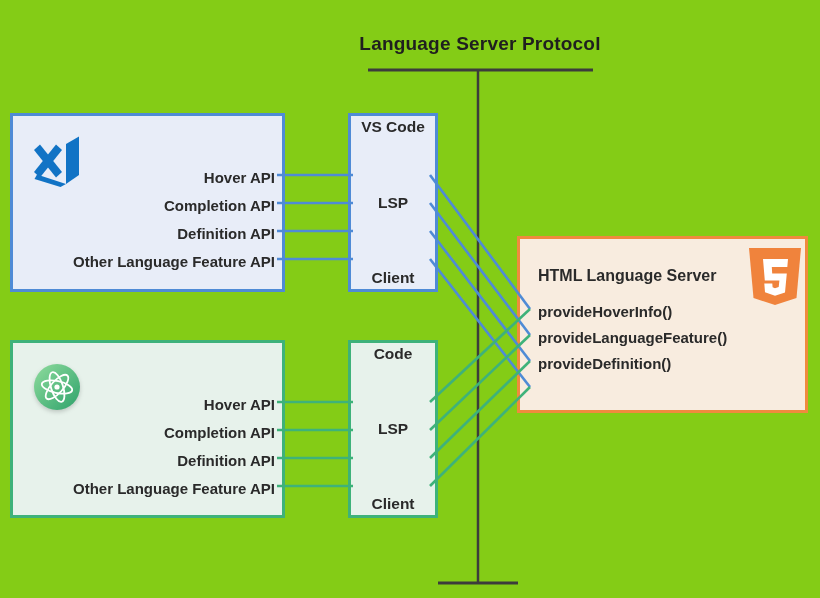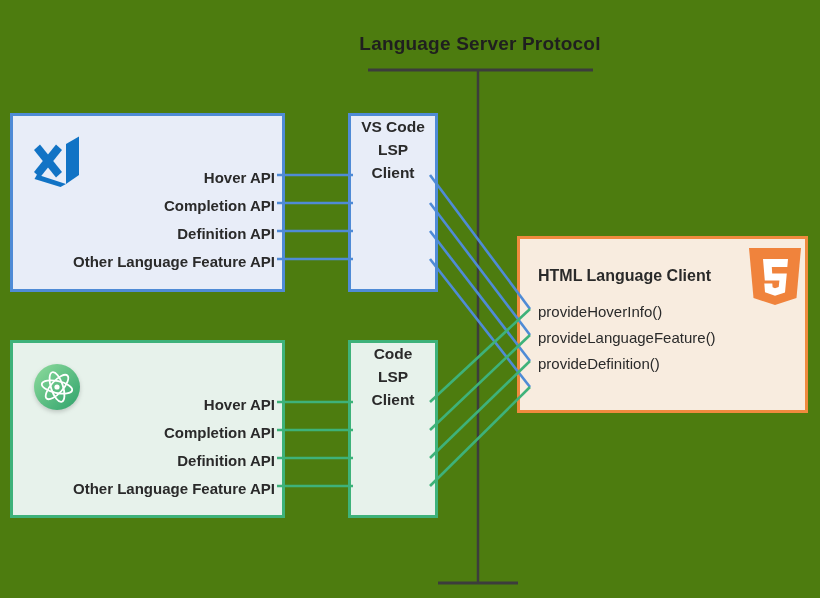--- a/index.html
+++ b/index.html
@@ -1,47 +1,47 @@
 <!DOCTYPE html>
 <html><head>
 <meta charset="utf-8">
 <style>
   html,body{margin:0;padding:0;background:#e9e9ea;}
   .canvas{
     position:relative;width:820px;height:598px;overflow:hidden;
-    background:#4d7c0f;
+    background:#84cc16;
     font-family:"Liberation Sans","DejaVu Sans",sans-serif;
     color:#242424;
   }
   .abs{position:absolute;}
   .title{
     left:480px;top:33px;transform:translateX(-50%);
     font-size:19px;font-weight:700;letter-spacing:.2px;white-space:nowrap;
     color:#1f1f1f;z-index:3;
   }
   .panel{position:absolute;box-sizing:border-box;z-index:1;}
   .panel.blue{background:#e8edf8;border:3px solid #4f8bd6;}
   .panel.green{background:#e7f2eb;border:3px solid #3eb27a;}
   .panel.orange{background:#f8ecdf;border:3px solid #f08a3e;}
   .api-row{
     position:absolute;right:7px;height:20px;line-height:20px;
     font-size:15px;font-weight:700;white-space:nowrap;color:#2a2a2a;
   }
   .client-label{
     position:absolute;inset:0;display:flex;flex-direction:column;
-    align-items:center;justify-content:flex-start;gap:1px;
+    align-items:center;justify-content:space-between;gap:1px;
     font-size:15.5px;font-weight:700;line-height:22px;color:#2a2a2a;
   }
   .server-title{
     position:absolute;left:18px;top:27px;height:20px;line-height:20px;
     font-size:16px;font-weight:700;color:#2a2a2a;white-space:nowrap;
   }
   .method-row{
     position:absolute;left:18px;height:20px;line-height:20px;
-    font-size:15px;font-weight:400;color:#2a2a2a;white-space:nowrap;text-align:center;
+    font-size:15px;font-weight:700;color:#2a2a2a;white-space:nowrap;text-align:center;
   }
   .lines-layer{position:absolute;left:0;top:0;z-index:2;pointer-events:none;}
   .logo{position:absolute;z-index:3;}
   .atom-shadow{filter:drop-shadow(0 2px 2px rgba(0,0,0,.18));}
 </style>
 </head>
 <body>
 
 <div class="canvas">
 
@@ -100,21 +100,21 @@
     </div>
   </div>
 
   <div class="panel orange" style="left:517px;top:236px;width:291px;height:177px;">
     <svg class="logo" style="left:225px;top:7px;" width="60" height="62" viewBox="0 0 60 62" aria-hidden="true">
       <polygon points="4,2 56,2 51.5,52 30,59 8.5,52" fill="#f0833c"></polygon>
       <path fill="#ffffff" d="M18,13 L43,13 L42.3,21 L26.8,21 L27.2,27.5 L41.8,27.5
                L40,46.5 L30,49.8 L20,46.3 L19.3,37.5 L27.3,37.5 L27.6,41.3
                L30,42.2 L33.7,41.1 L34.4,34.6 L19.8,34.6 Z"></path>
     </svg>
-    <div class="server-title">HTML Language Client</div>
+    <div class="server-title">HTML Language Server</div>
     <div class="method-row" style="top:63px;">provideHoverInfo()</div>
     <div class="method-row" style="top:89px;">provideLanguageFeature()</div>
     <div class="method-row" style="top:115px;">provideDefinition()</div>
   </div>
 
   <svg class="lines-layer" width="820" height="598" viewBox="0 0 820 598" aria-hidden="true">
 
     <line x1="368" y1="70" x2="593" y2="70" stroke="#3c3c3c" stroke-width="3"></line>
     <line x1="478" y1="70" x2="478" y2="583" stroke="#3c3c3c" stroke-width="2.5"></line>
     <line x1="438" y1="583" x2="518" y2="583" stroke="#3c3c3c" stroke-width="3"></line>

